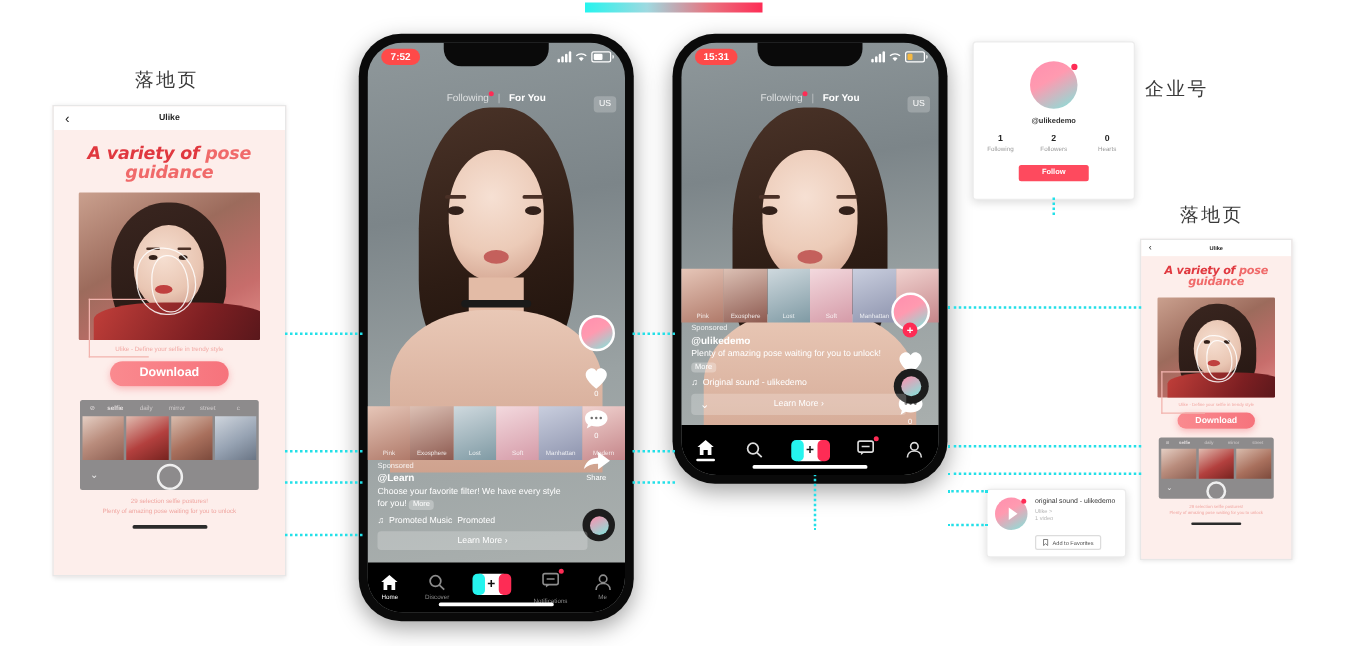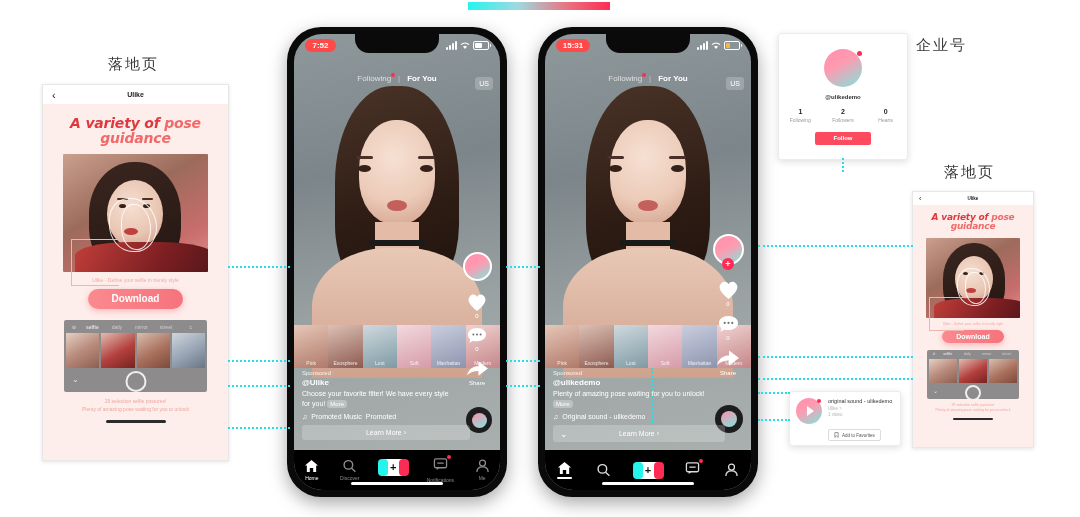--- a/index.html
+++ b/index.html
@@ -287,21 +287,21 @@
   }
 </style>
 </head>
 <body>
 
 <div class="stage">
 
   <div class="top-grad"></div>
 
   <div class="cn-label" style="left:108px;top:55px;">落地页</div>
-  <div class="cn-label" style="left:916px;top:36px;">企业号</div>
+  <div class="cn-label" style="left:916px;top:62px;">企业号</div>
   <div class="cn-label" style="left:944px;top:163px;">落地页</div>
 
   <div class="landing" id="lp-left" style="left:42px;top:84px;width:185px;height:375px;">
     <div class="lp-nav" style="height:19px;">
       <span class="lp-back" style="left:9px;font-size:11px;">‹</span>
       <span class="lp-title" style="font-size:7px;">Ulike</span>
     </div>
     <div class="lp-body">
       <div class="lp-headline" style="font-size:14px;margin-top:12px;">
         <span class="dark">A variety of</span>
@@ -433,21 +433,21 @@
         <div class="fs f5">
             <span style="font-size:5px;">Manhattan</span>
           </div>
         <div class="fs f6">
             <span style="font-size:5px;">Modern</span>
           </div>
       </div>
 
       <div class="caption" style="left:8px;bottom:70px;width:148px;">
         <div class="sponsored" style="font-size:6px;margin-bottom:2px;">Sponsored</div>
-        <div class="handle" style="font-size:8px;margin-bottom:2px;">@Ulike</div>
+        <div class="handle" style="font-size:8px;margin-bottom:2px;">@Learn</div>
         <div class="captxt" style="font-size:7px;"><span>Choose your favorite filter! We have every style for you!</span> <span class="more-chip" style="font-size:6px;">More</span></div>
         <div class="musicrow" style="font-size:7px;margin-top:5px;">
           <span style="font-size:7px;">♫</span>
           <span>Promoted Music</span>
           <span>Promoted</span>
         </div>
       </div>
       <div class="learnmore" style="left:8px;bottom:50px;width:168px;height:15px;font-size:7px;">
         <span>Learn More</span>&nbsp;<span>›</span>
       </div>
@@ -487,21 +487,21 @@
               <circle cx="8" cy="4.4" r="3.2" stroke="#8c8c8c" stroke-width="1.4" fill="none"></circle>
               <path d="M2 14 C2 10.2 4.8 8.4 8 8.4 C11.2 8.4 14 10.2 14 14" stroke="#8c8c8c" stroke-width="1.4" fill="none"></path>
             </svg>
           <span style="font-size:5px;">Me</span>
         </div>
       </div>
       <div class="homeind"></div>
     </div>
   </div>
 
-  <div class="phone" style="left:538px;top:27px;width:220px;height:470px;">
+  <div class="phone" style="left:538px;top:27px;width:220px;height:360px;">
     <div class="screen">
       <div class="video-bg"></div>
       <div class="v-hair" style="top:52px;width:124px;height:210px;"></div>
       <div class="v-face" style="top:86px;width:76px;height:104px;"></div>
       <div class="v-brow" style="left:62px;top:122px;width:17px;height:3px;"></div>
       <div class="v-brow" style="left:124px;top:122px;width:17px;height:3px;"></div>
       <div class="v-eye" style="left:64px;top:131px;width:13px;height:7px;"></div>
       <div class="v-eye" style="left:126px;top:131px;width:13px;height:7px;"></div>
       <div class="v-lip" style="top:166px;width:20px;height:11px;"></div>
       <div class="v-neck" style="top:188px;width:44px;height:30px;"></div>

